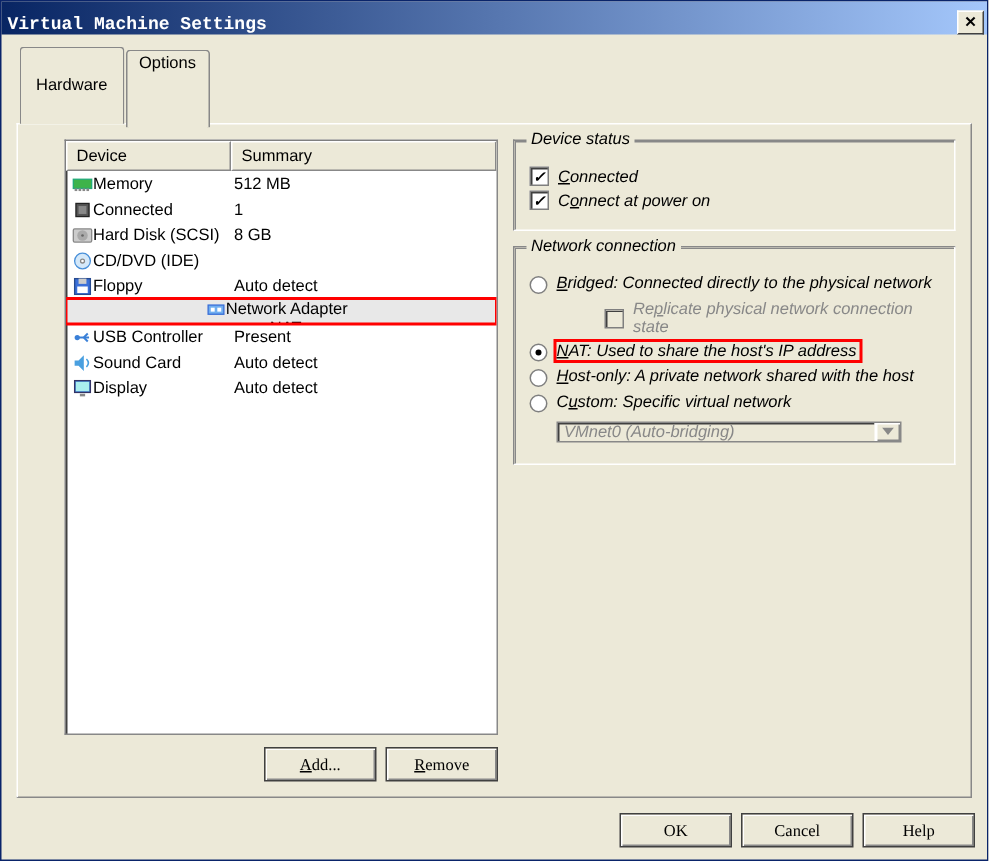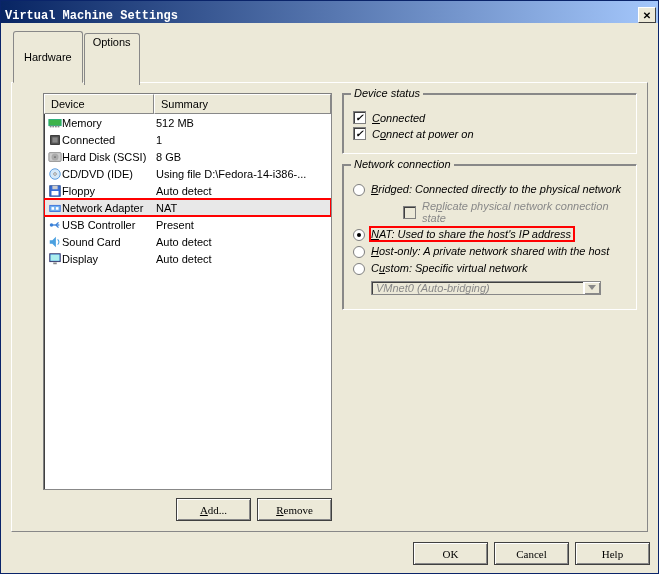--- a/index.html
+++ b/index.html
@@ -102,20 +102,21 @@
   display: flex; align-items: center; gap: 0;
 }
 .devrow .devsum {
   flex: 1; padding-left: 2px;
   white-space: nowrap; overflow: hidden; text-overflow: ellipsis;
 }
 .devrow.selected { background: #E8E8E8; }
 .devrow.highlight-red {
   outline: 2px solid #F00;
   outline-offset: -1px;
+  flex-direction: column;
 }
 .icon { width: 14px; height: 14px; display: inline-block; flex-shrink: 0; }
 .left-btns {
   display: flex; justify-content: flex-end; gap: 6px;
   margin-top: 8px;
 }
 .btn {
   min-width: 75px; height: 23px;
   background: #ECE9D8;
   border: 1px solid #404040;
@@ -255,21 +256,20 @@
             <div class="devsum">8 GB</div>
           </div>
           <div class="devrow">
             <div class="devname">
                 <span class="icon"><svg viewBox="0 0 16 16">
                     <circle cx="8" cy="8" r="6" fill="#d4e8f9" stroke="#4a90d9"></circle>
                     <circle cx="8" cy="8" r="1.5" fill="#fff" stroke="#888"></circle>
                   </svg></span>
                 <span>CD/DVD (IDE)</span>
               </div>
-            <div class="devsum">Using file D:\Fedora-14-i386-...</div>
           </div>
           <div class="devrow">
             <div class="devname">
                 <span class="icon"><svg viewBox="0 0 16 16">
                     <rect x="2" y="2" width="12" height="12" fill="#3a6fd8" stroke="#264a8f"></rect>
                     <rect x="5" y="2" width="6" height="4" fill="#ccc"></rect>
                     <rect x="4" y="8" width="8" height="5" fill="#fff"></rect>
                   </svg></span>
                 <span>Floppy</span>
               </div>

